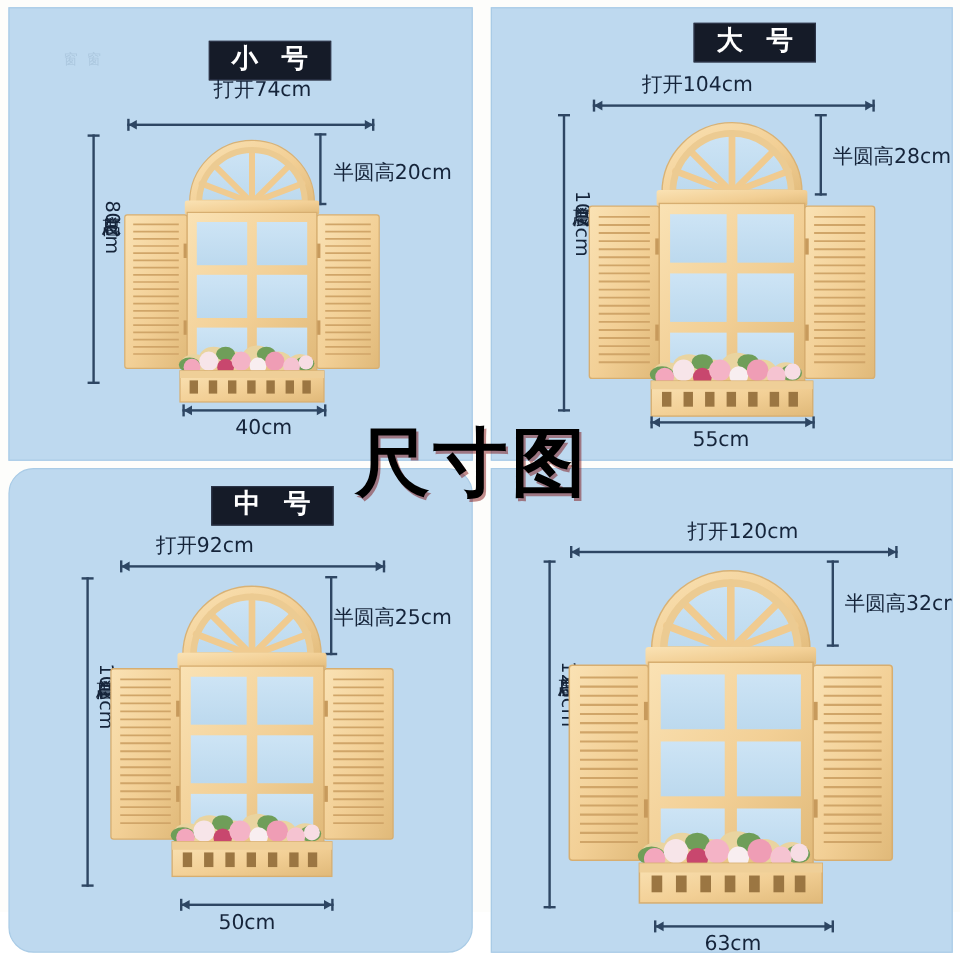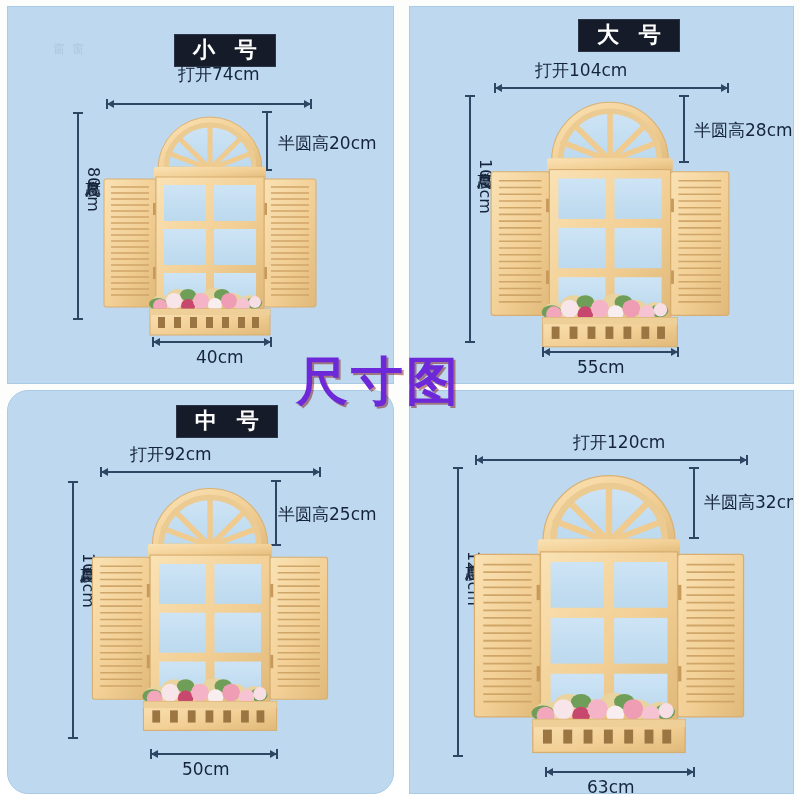--- a/index.html
+++ b/index.html
@@ -77,23 +77,23 @@
   .vrule:before{top:0;}
   .vrule:after{bottom:0;}
 
   
   .window-unit{position:absolute;}
   .window-unit svg{display:block;}
 
   
   .wm-red{
     position:absolute;
-    color:#6d28d9;
+    color:#000000;
     font-weight:bold;
-    font-size:52px;
+    font-size:62px;
     letter-spacing:3px;
     line-height:1;
     white-space:nowrap;
     text-shadow:2px 2px 0 rgba(120,0,0,.45);
     font-family:"DejaVu Sans","Liberation Sans",sans-serif;
     z-index:40;
   }
   .wm-corner{
     position:absolute;
     opacity:.16;

